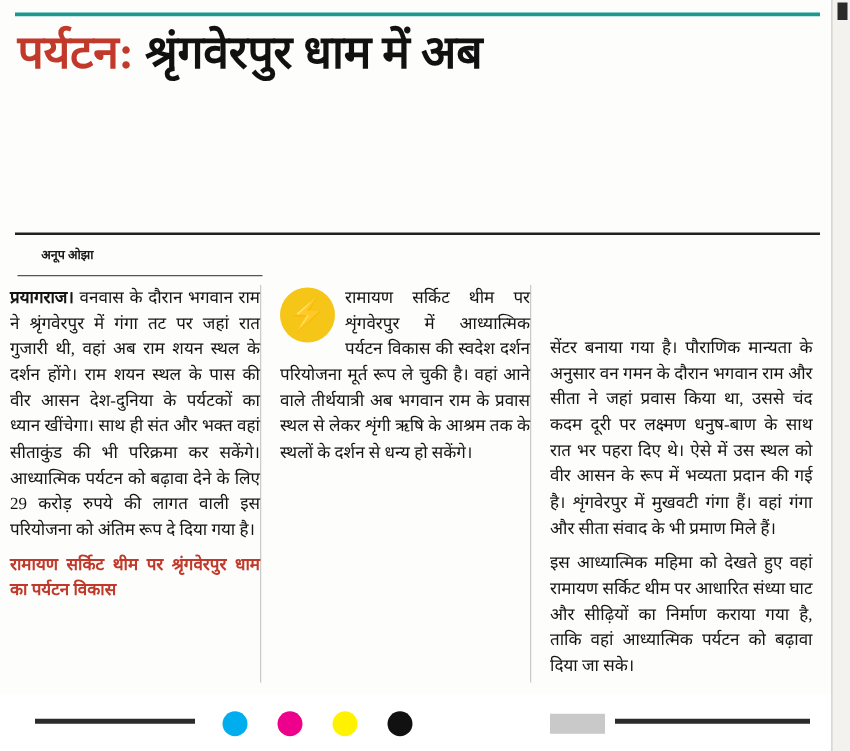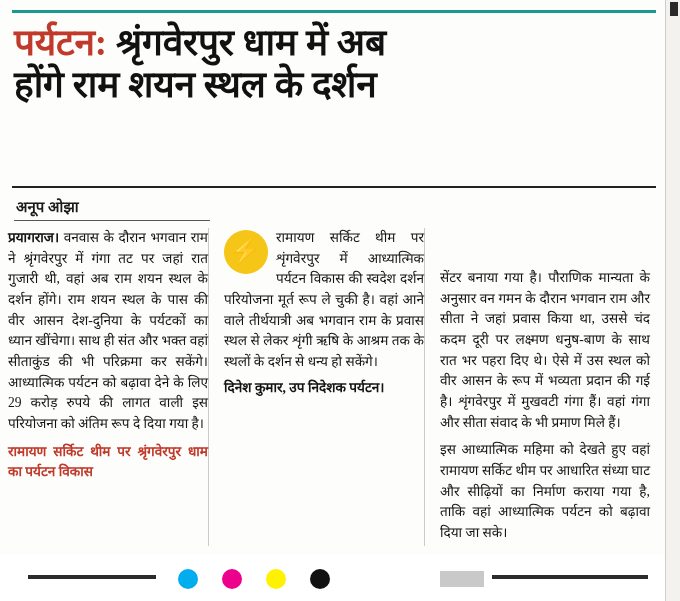--- a/index.html
+++ b/index.html
@@ -88,25 +88,25 @@
   .rule-under-sub {
     position: absolute;
     left: 12px;
     top: 186px;
     width: 644px;
     height: 2px;
     background: #222222;
   }
   .byline {
     position: absolute;
-    left: 16px;
+    left: 33px;
     top: 196px;
     font-family: "Liberation Serif", serif;
     font-weight: bold;
-    font-size: 15px;
+    font-size: 10px;
     color: #1a1a1a;
     text-align: center;
   }
   .rule-byline {
     position: absolute;
     left: 14px;
     top: 220px;
     width: 196px;
     height: 1px;
     background: #555555;
@@ -231,21 +231,20 @@
 <div class="page">
 
   <div class="clip">
 
     <div class="rule-top"></div>
 
     <div class="headline-wrap">
       <div class="headline">
         <span class="kicker">पर्यटन:</span><span> श्रृंगवेरपुर धाम में अब</span>
       </div>
-      <div class="headline">होंगे राम शयन स्थल के दर्शन</div>
     </div>
 
 
     <div class="rule-under-sub"></div>
 
     <div class="byline">अनूप ओझा</div>
     <div class="rule-byline"></div>
 
     <div class="divider-v d1"></div>
     <div class="divider-v d2"></div>
@@ -257,21 +256,20 @@
         <p class="red-text">रामायण सर्किट थीम पर श्रृंगवेरपुर धाम का पर्यटन विकास</p>
       </div>
 
       <div class="col col-2">
         <div class="col-2-top">
           <div class="badge">
               <span class="bolt">⚡</span>
             </div>
           <p>रामायण सर्किट थीम पर शृंगवेरपुर में आध्यात्मिक पर्यटन विकास की स्वदेश दर्शन परियोजना मूर्त रूप ले चुकी है। वहां आने वाले तीर्थयात्री अब भगवान राम के प्रवास स्थल से लेकर शृंगी ऋषि के आश्रम तक के स्थलों के दर्शन से धन्य हो सकेंगे।</p>
         </div>
-        <p class="bold-sign">दिनेश कुमार, उप निदेशक पर्यटन।</p>
       </div>
 
       <div class="col col-3">
         <p>सेंटर बनाया गया है। पौराणिक मान्यता के अनुसार वन गमन के दौरान भगवान राम और सीता ने जहां प्रवास किया था, उससे चंद कदम दूरी पर लक्ष्मण धनुष-बाण के साथ रात भर पहरा दिए थे। ऐसे में उस स्थल को वीर आसन के रूप में भव्यता प्रदान की गई है। शृंगवेरपुर में मुखवटी गंगा हैं। वहां गंगा और सीता संवाद के भी प्रमाण मिले हैं।</p>
         <p>इस आध्यात्मिक महिमा को देखते हुए वहां रामायण सर्किट थीम पर आधारित संध्या घाट और सीढ़ियों का निर्माण कराया गया है, ताकि वहां आध्यात्मिक पर्यटन को बढ़ावा दिया जा सके।</p>
       </div>
 
     </div>
 
     <div class="footer-bar">

